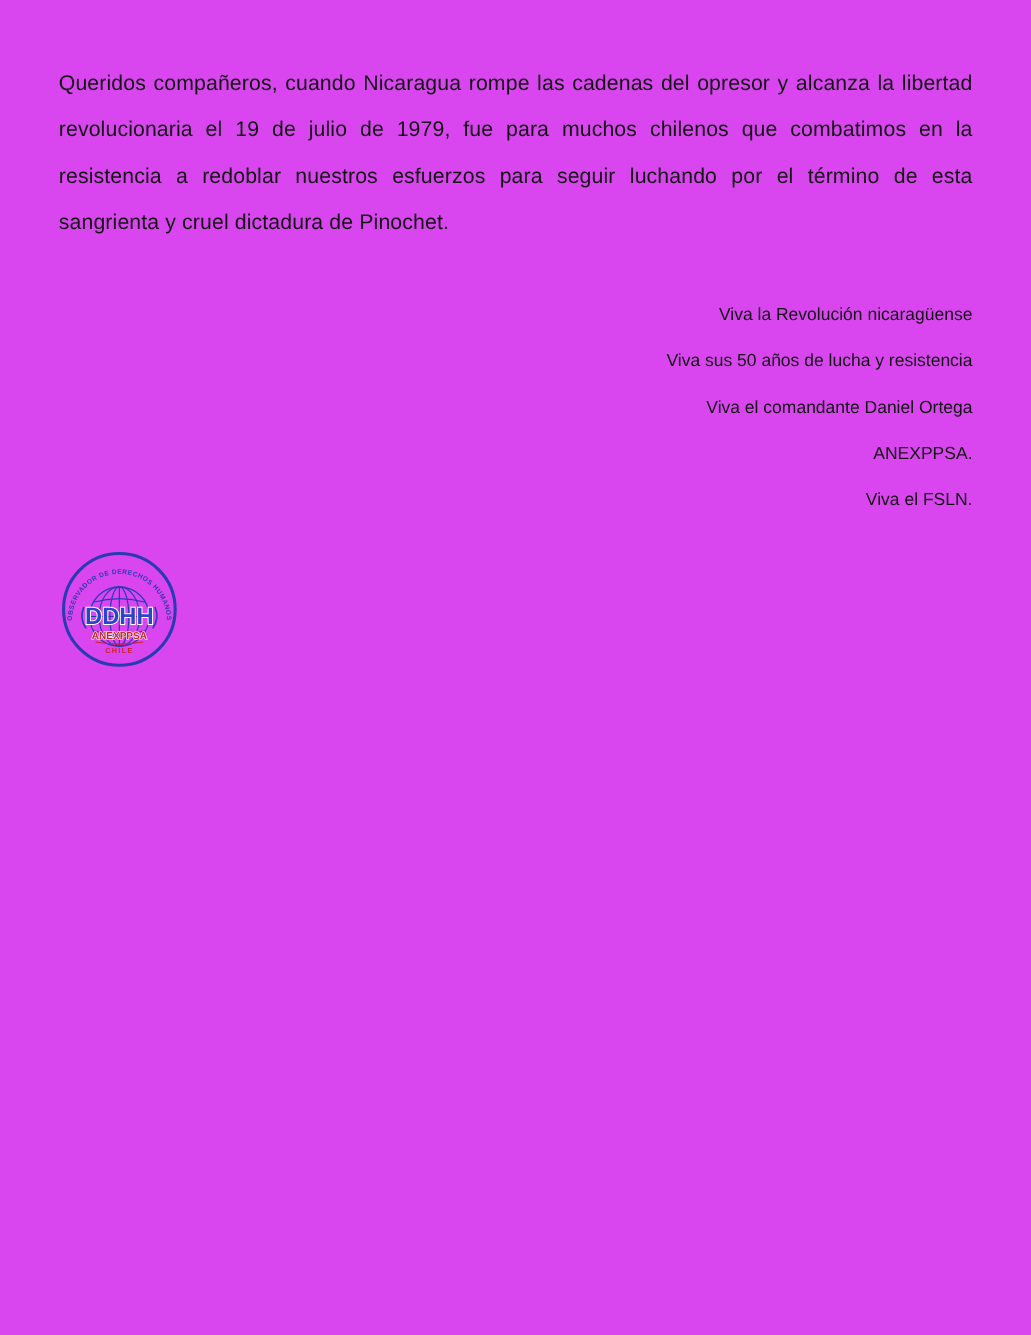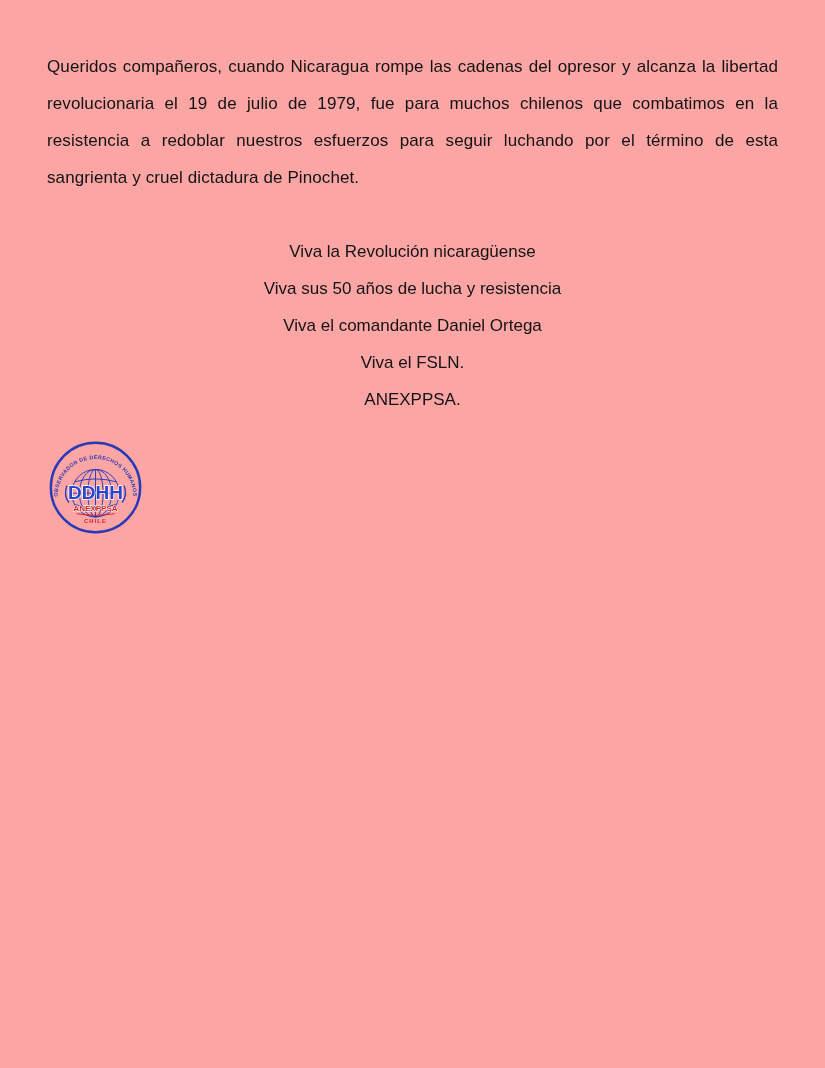--- a/index.html
+++ b/index.html
@@ -4,41 +4,41 @@
 <style>
   html, body {
     margin: 0;
     padding: 0;
     background: #ffffff;
   }
   .page {
     position: relative;
     width: 825px;
     height: 1068px;
-    background: #fca5a5;
+    background: #d946ef;
     box-sizing: border-box;
     padding: 48px 47px 0 47px;
     font-family: "Liberation Sans", sans-serif;
     color: #131313;
     overflow: hidden;
   }
   .para {
     font-size: 17px;
     line-height: 37px;
     text-align: justify;
     margin: 0 0 37px 0;
     letter-spacing: 0.1px;
   }
   .line-block {
     margin-top: 37px;
   }
   .viva-line {
-    font-size: 17px;
+    font-size: 14px;
     line-height: 37px;
-    text-align: center;
+    text-align: right;
   }
   .logo-wrap {
     margin-top: 22px;
     margin-left: 1px;
     width: 95px;
     height: 95px;
   }
   .logo-wrap svg {
     display: block;
     width: 95px;
@@ -78,22 +78,22 @@
 
 <div class="page">
 
   <p class="para">Queridos compañeros, cuando Nicaragua rompe las cadenas del opresor y alcanza la libertad revolucionaria el 19 de julio de 1979, fue para muchos chilenos que combatimos en la resistencia a redoblar nuestros esfuerzos para seguir luchando por el término de esta sangrienta y cruel dictadura de Pinochet.</p>
 
 
   <div class="line-block">
     <div class="viva-line">Viva la Revolución nicaragüense</div>
     <div class="viva-line">Viva sus 50 años de lucha y resistencia</div>
     <div class="viva-line">Viva el comandante Daniel Ortega</div>
+    <div class="viva-line">ANEXPPSA.</div>
     <div class="viva-line">Viva el FSLN.</div>
-    <div class="viva-line">ANEXPPSA.</div>
   </div>
 
   <div class="logo-wrap">
     <svg viewBox="0 0 100 100">
 
       <circle cx="50" cy="50" r="47" fill="none" stroke="#2a3ab5" stroke-width="2.6"></circle>
 
       <g stroke="#2a3ab5" stroke-width="1" fill="none">
         <circle cx="50" cy="56" r="25"></circle>
         <ellipse cx="50" cy="56" rx="17" ry="25"></ellipse>

